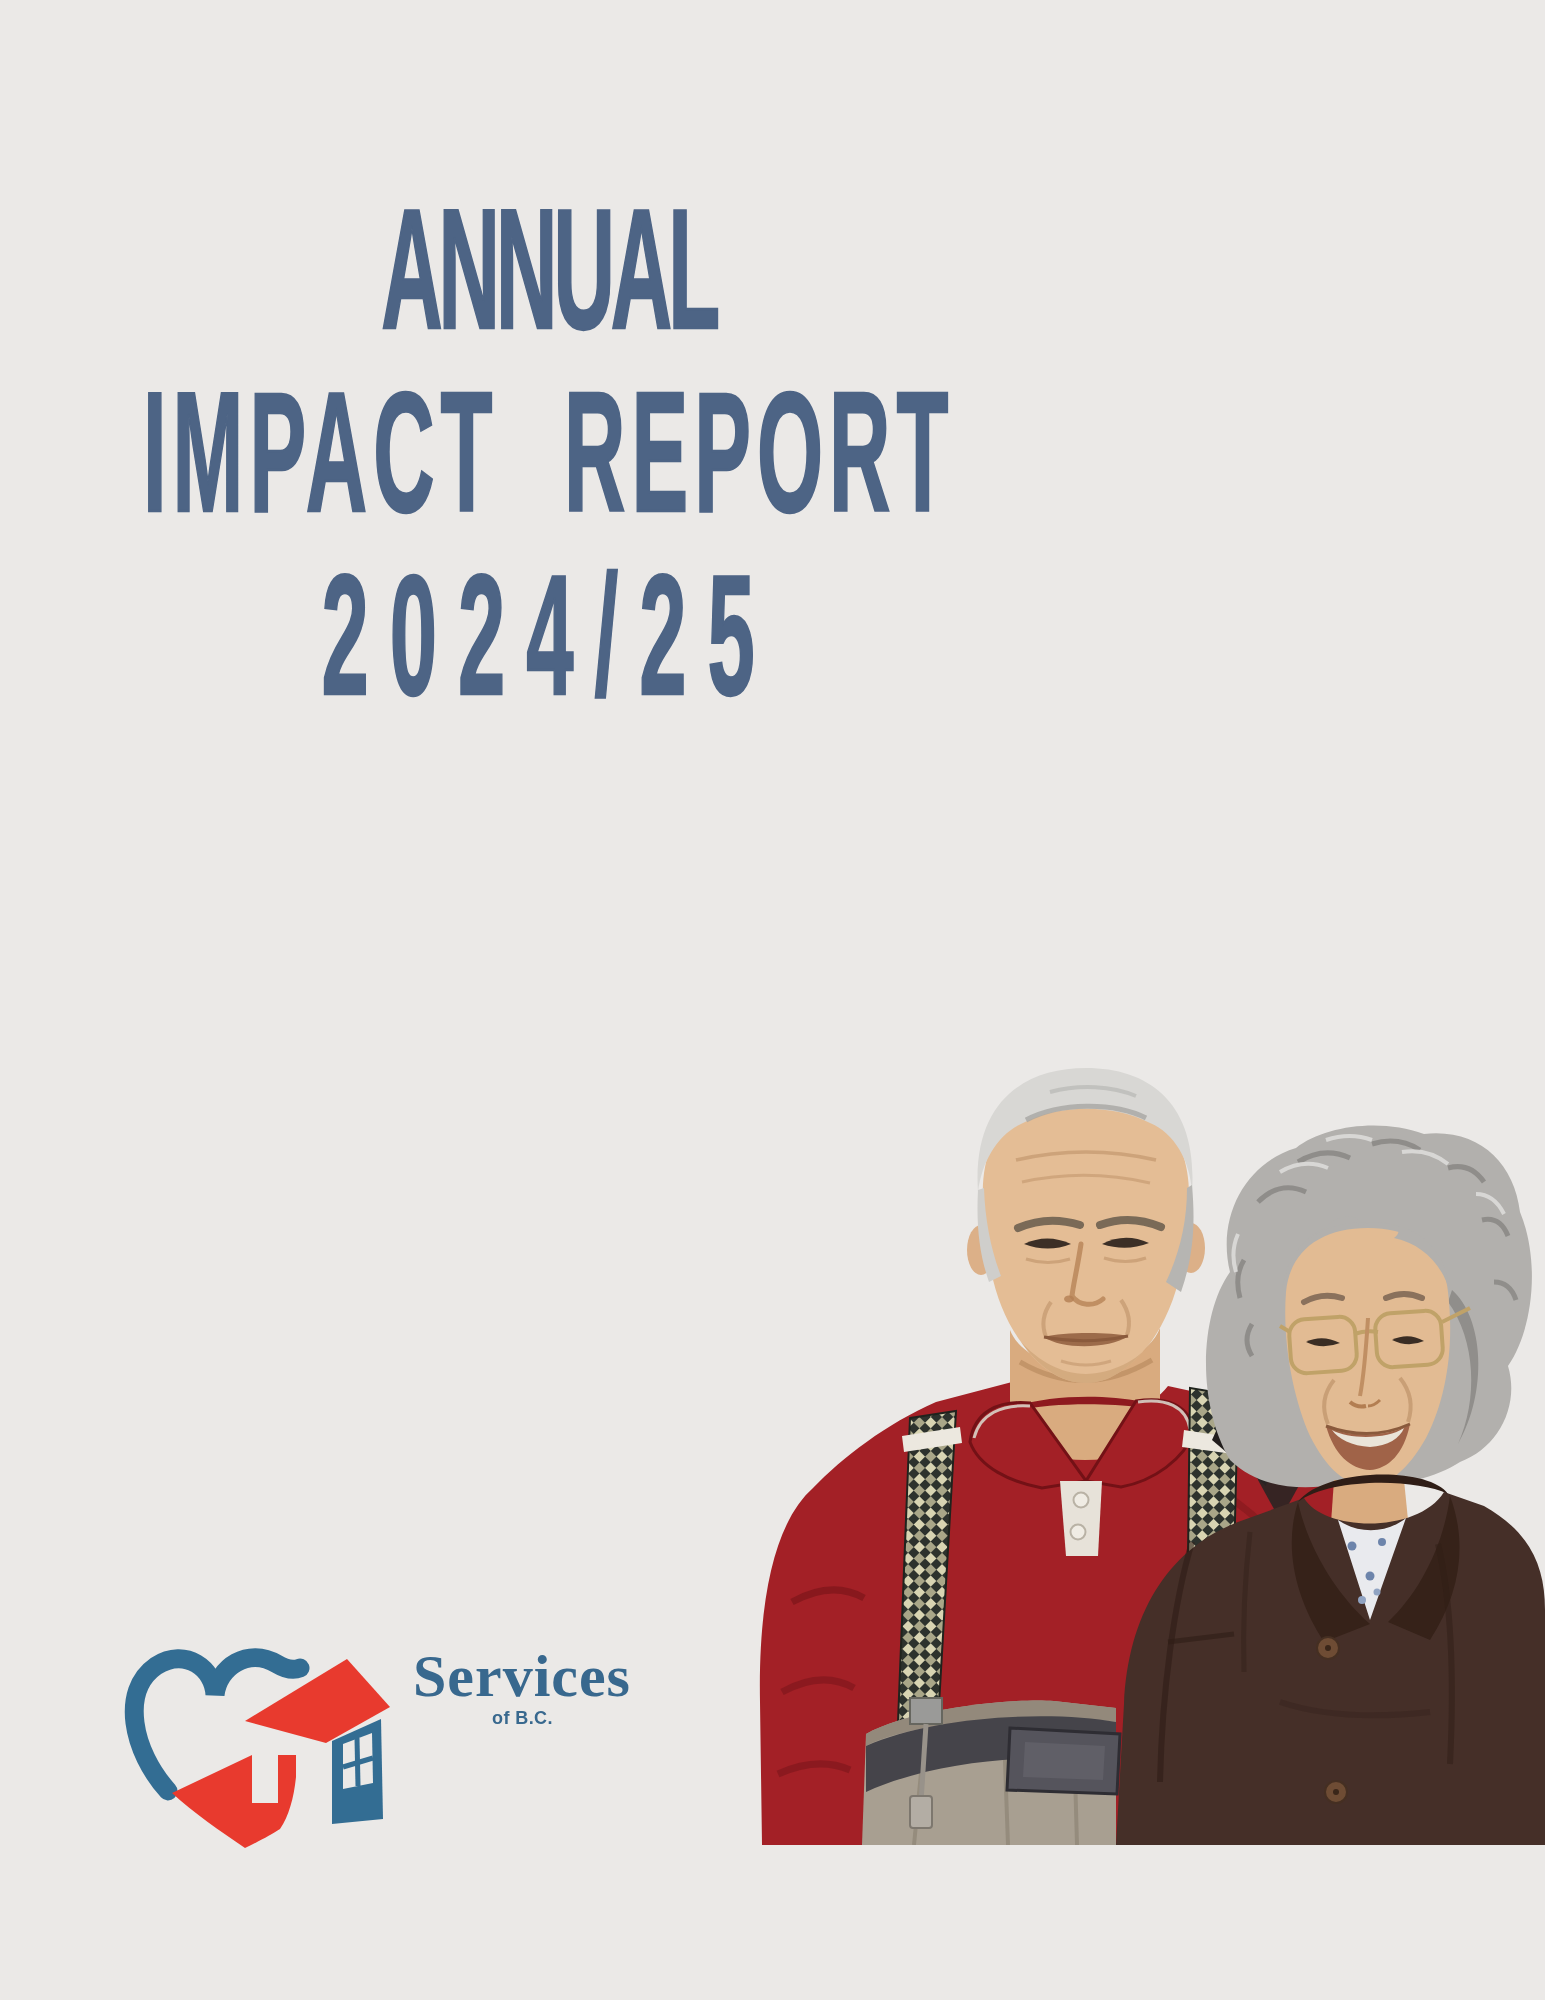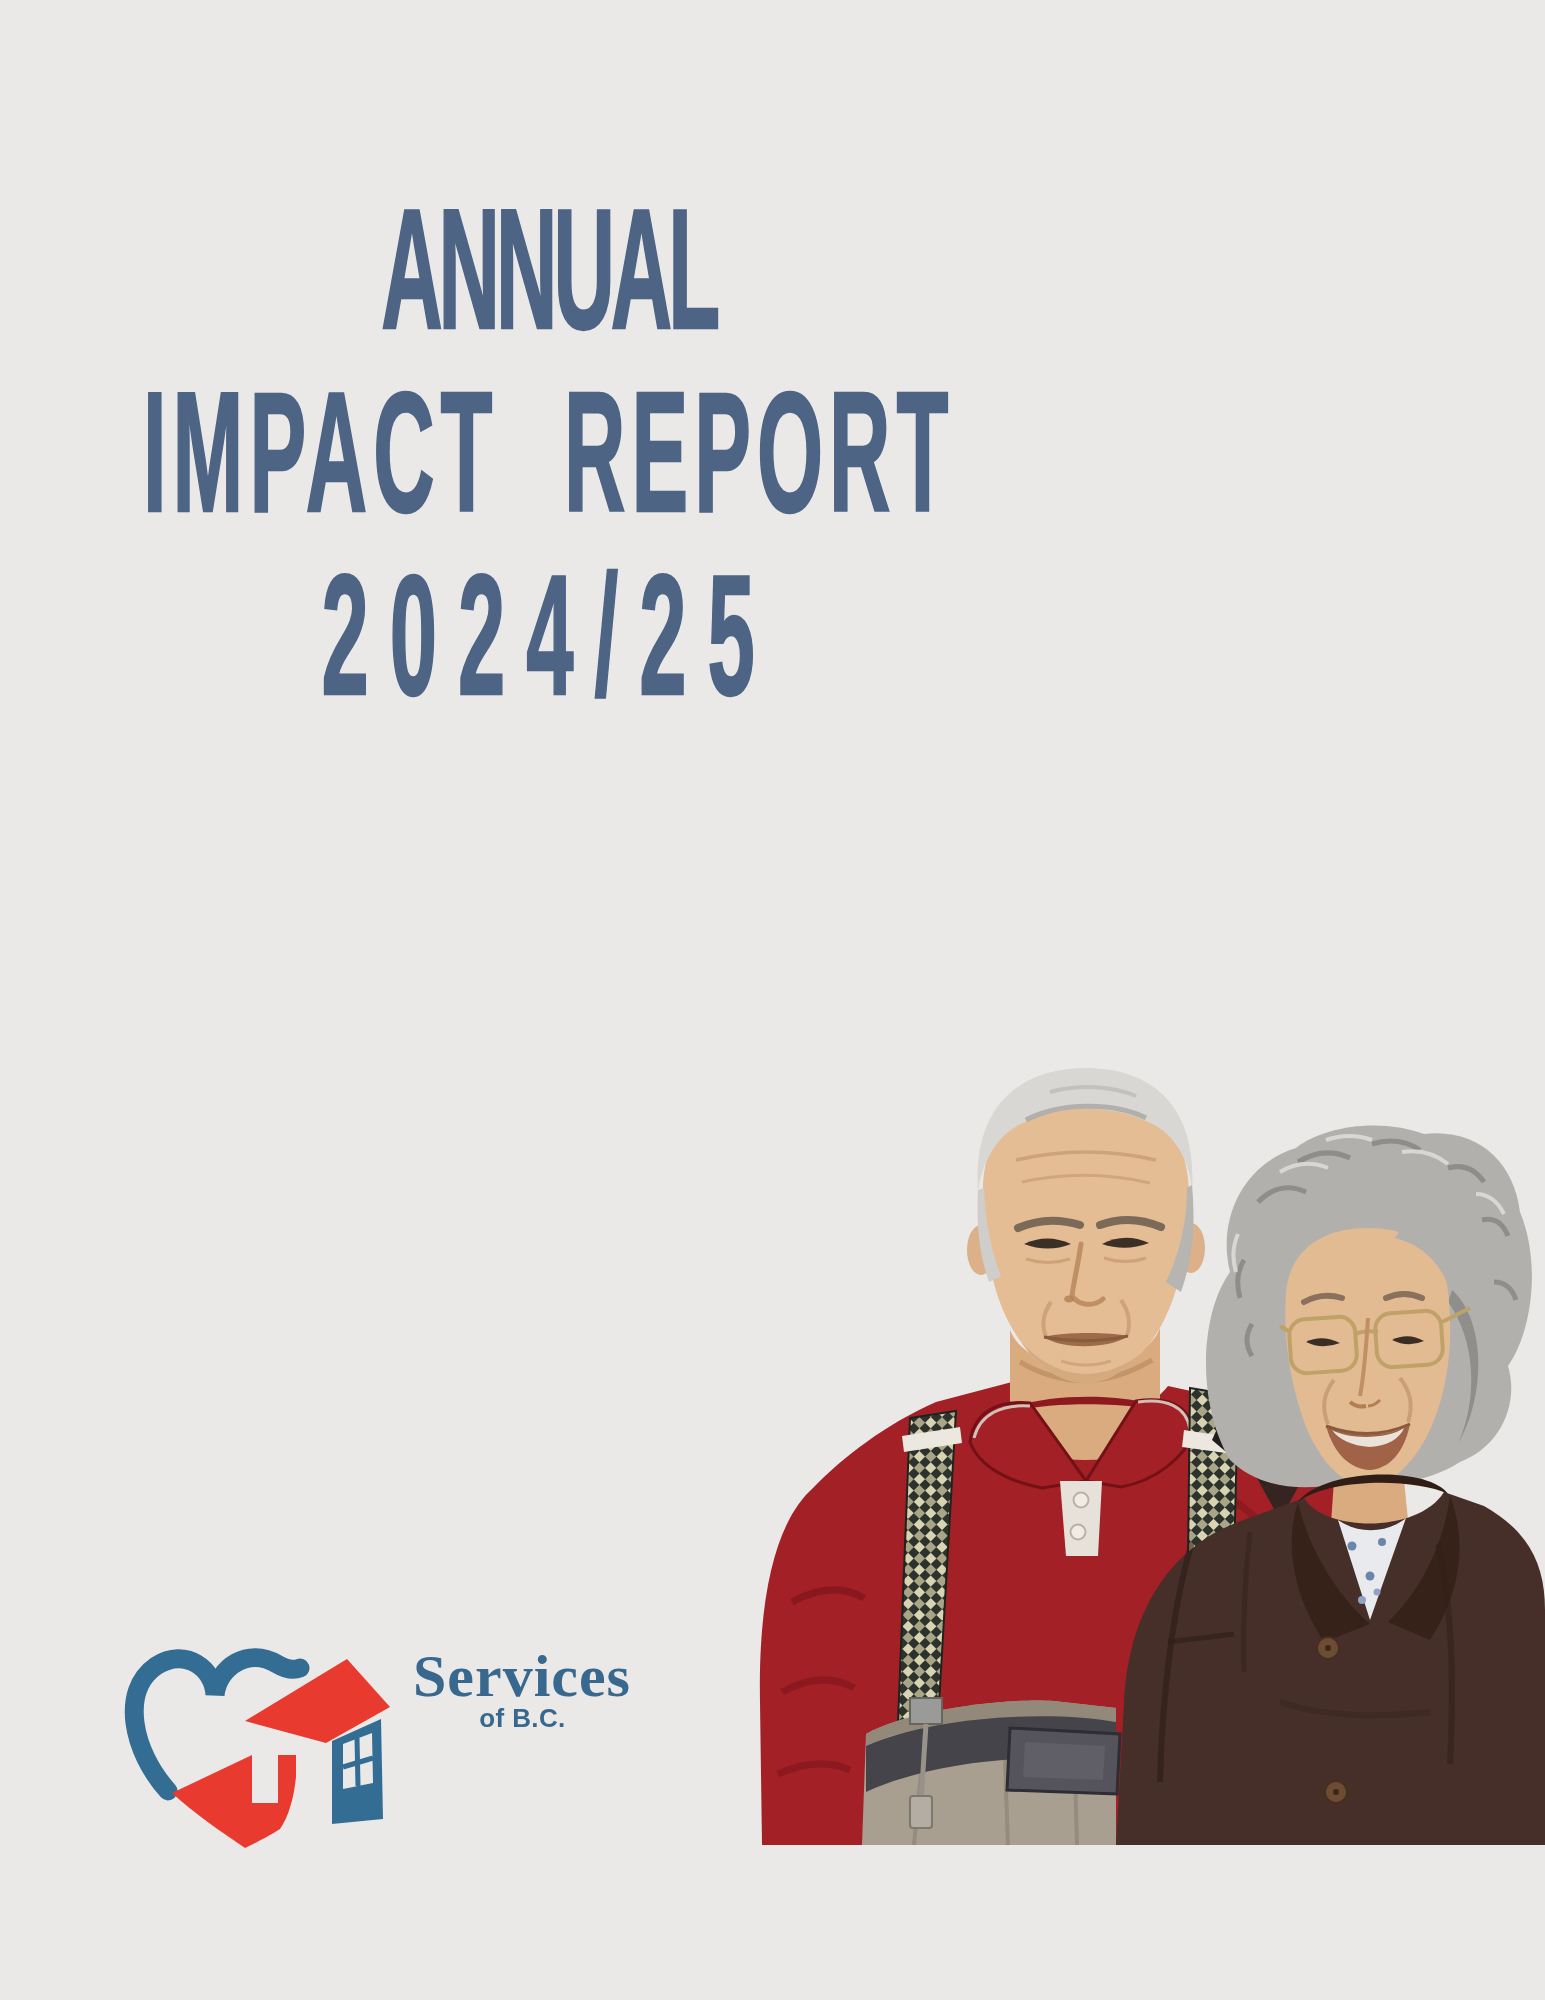--- a/index.html
+++ b/index.html
@@ -39,21 +39,21 @@
   .lg-window{fill:var(--page-bg);}
   .logo-text{
     position:absolute;left:413px;top:1648px;
     color:var(--logo-text);
     font-family:"Liberation Serif",serif;font-weight:700;
   }
   .logo-line{display:block;font-size:60px;line-height:57px;letter-spacing:1px;}
   .logo-line.l2{margin-left:17px;}
   .logo-line.l4{
     font-family:"Liberation Sans",sans-serif;
-    font-size:26px;line-height:27px;margin-left:1px;letter-spacing:0.4px;
+    font-size:18px;line-height:27px;margin-left:1px;letter-spacing:0.4px;
   }
 </style>
 </head>
 <body>
 
 <div class="page">
 
   <h1 class="title">
     <span class="title-line l1">ANNUAL</span>
     <span class="title-line l2">IMPACT REPORT</span>

